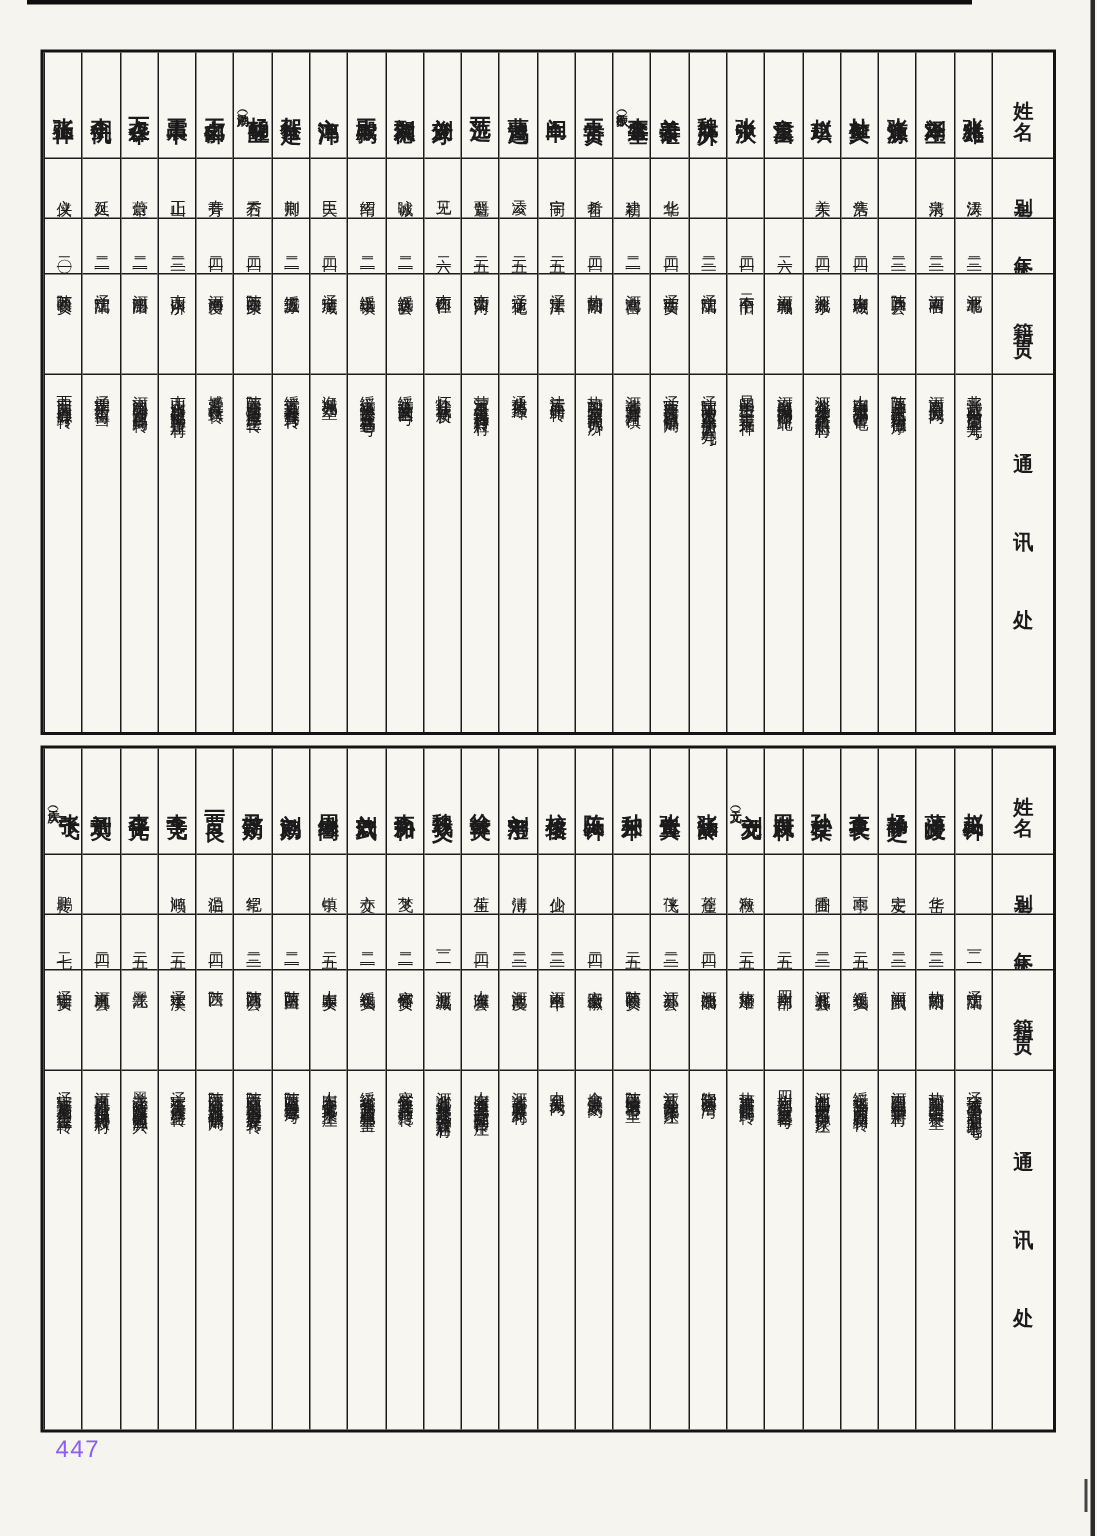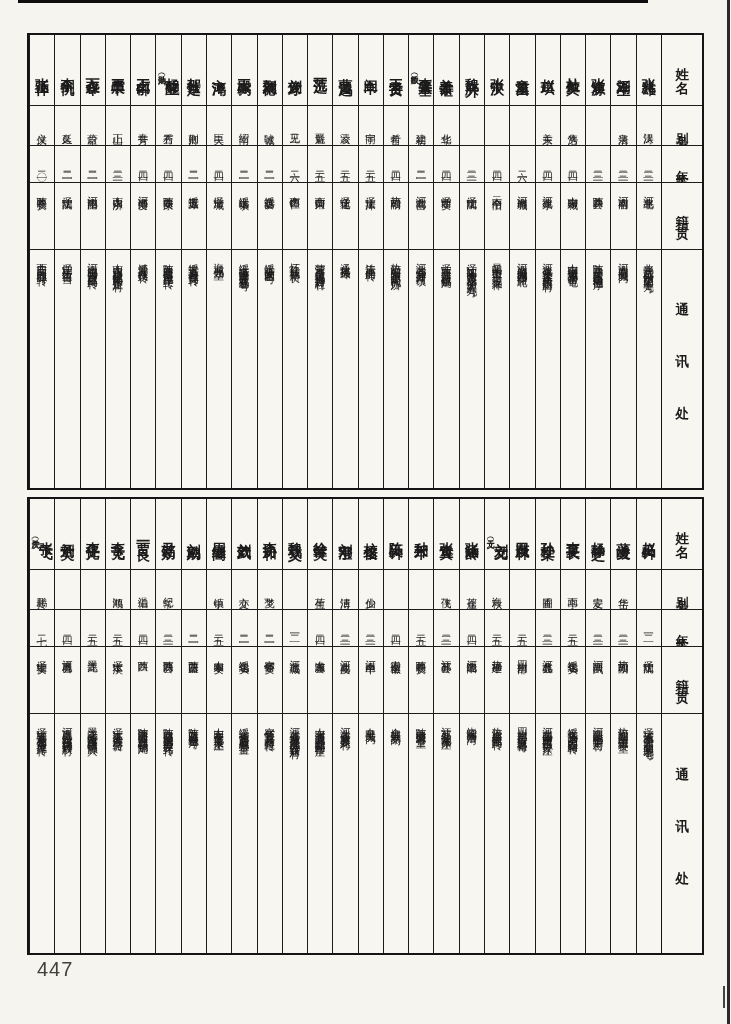--- a/index.html
+++ b/index.html
@@ -60,21 +60,21 @@
   .header-col .name-cell .vtext{letter-spacing:14px;}
   .header-col .alias-cell .vtext,
   .header-col .age-cell .vtext{letter-spacing:4px;font-size:12.5px;}
   .header-col .origin-cell{align-items:center;padding-top:0;}
   .header-col .origin-cell .vtext{letter-spacing:12px;}
   .header-col .addr-cell{align-items:center;padding-top:0;}
   .header-col .addr-cell .vtext{letter-spacing:52px;}
 
   .page-number{
     position:absolute;left:37px;top:958px;
-    font-size:20px;letter-spacing:1px;color:#404040;
+    font-size:16px;letter-spacing:1px;color:#8b5cf6;
   }
 </style>
 </head>
 <body>
 
 <div class="page">
   <div class="scan-top-line"></div>
   <div class="scan-right-line"></div>
   <div class="scan-bottom-mark"></div>
 

